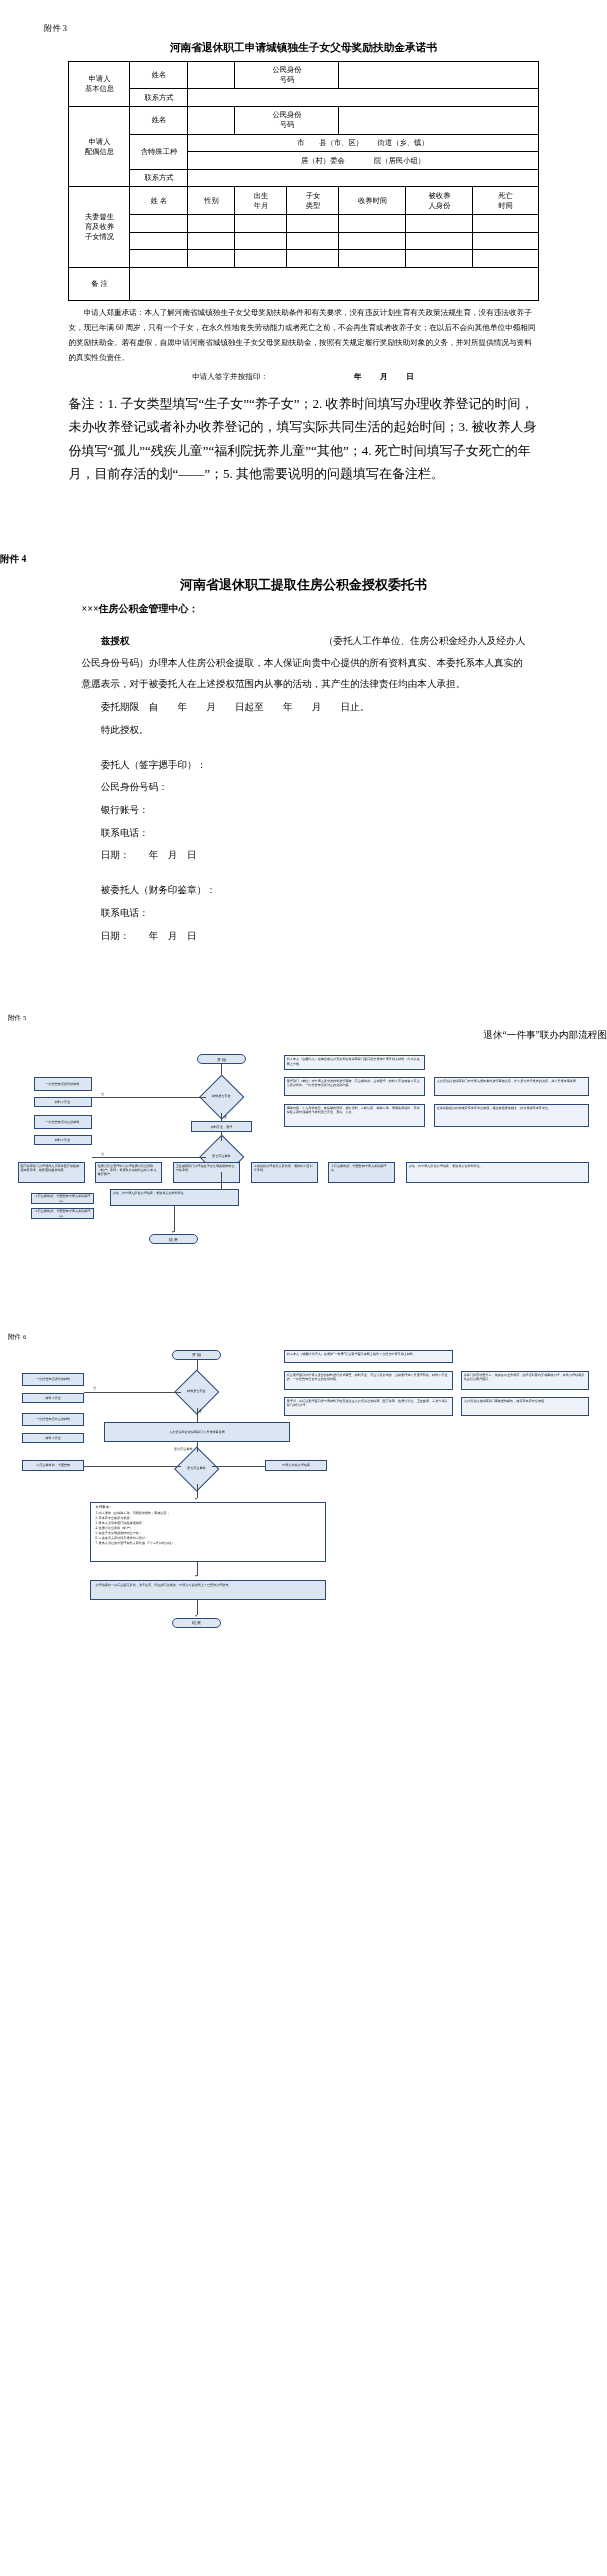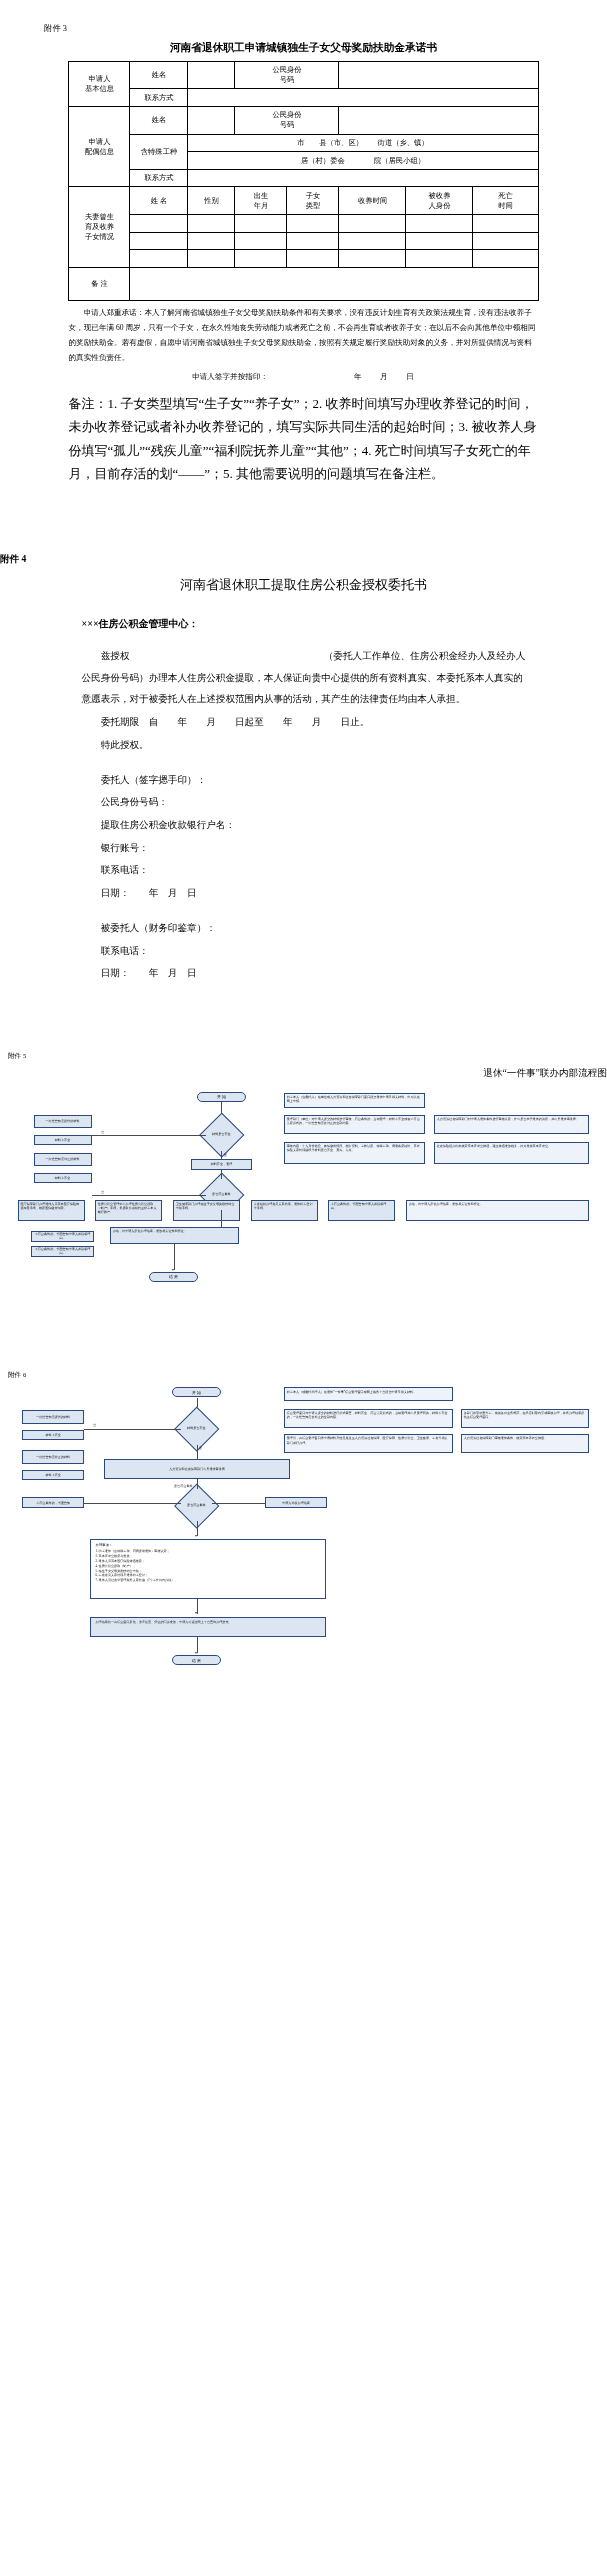--- a/index.html
+++ b/index.html
@@ -6,21 +6,21 @@
   body{
     width:607px;
     background:#ffffff;
     font-family:"Liberation Serif", serif;
     color:#000;
   }
   .page{
     position:relative;
     width:607px;
   }
-  .bold{font-weight:normal;}
+  .bold{font-weight:bold;}
   .sect{position:relative;}
 
   
   .s1{padding:22.5px 0 0 0;}
   .s1 .attach-label{
     font-size:8.4px;
     margin-left:44px;
     margin-bottom:7.9px;
   }
   .s1 .title{
@@ -58,41 +58,42 @@
     width:470px;
     margin:0 auto;
     font-size:7.6px;
     padding-top:6.7px;
     text-align:center;
   }
   .signline .dt{
     display:inline-block;
     margin-left:84px;
     letter-spacing:1.1px;
+    font-weight:bold;
   }
   .note{
     width:470px;
     margin:0 auto;
     font-size:13px;
     line-height:1.8;
     padding-top:10px;
   }
 
   
   .s2{padding:67px 0 0 0;}
   .s2 .attach-label{
     font-size:9.6px;
     font-weight:bold;
     margin-bottom:10px;
   }
   .s2 .title{
     font-size:13px;
-    font-weight:normal;
+    font-weight:bold;
     text-align:center;
-    margin-bottom:19px;
+    margin-bottom:4px;
   }
   .s2 .body{
     width:444px;
     margin:0 auto;
     font-size:9.6px;
     line-height:2.25;
   }
   .s2 .lead{
     font-weight:bold;
     font-size:10px;
@@ -295,21 +296,20 @@
       <p class="lead">×××住房公积金管理中心：</p>
       <p class="ind">
         <span class="bold">兹授权</span>
         <span>　　　　　　　　　　　　　　　　　　　　</span><span>（委托人工作单位、住房公积金经办人及经办人公民身份号码）办理本人住房公积金提取，本人保证向贵中心提供的所有资料真实、本委托系本人真实的意愿表示，对于被委托人在上述授权范围内从事的活动，其产生的法律责任均由本人承担。</span>
       </p>
       <p class="ind">委托期限　自　　年　　月　　日起至　　年　　月　　日止。</p>
       <p class="ind">特此授权。</p>
       <div class="gap"></div>
       <p class="ind">委托人（签字摁手印）：</p>
       <p class="ind">公民身份号码：</p>
-      <p class="ind">提取住房公积金收款银行户名：</p>
       <p class="ind">银行账号：</p>
       <p class="ind">联系电话：</p>
       <p class="ind">日期：　　年　月　日</p>
       <div class="gap"></div>
       <p class="ind">被委托人（财务印鉴章）：</p>
       <p class="ind">联系电话：</p>
       <p class="ind">日期：　　年　月　日</p>
     </div>
   </div>
 

